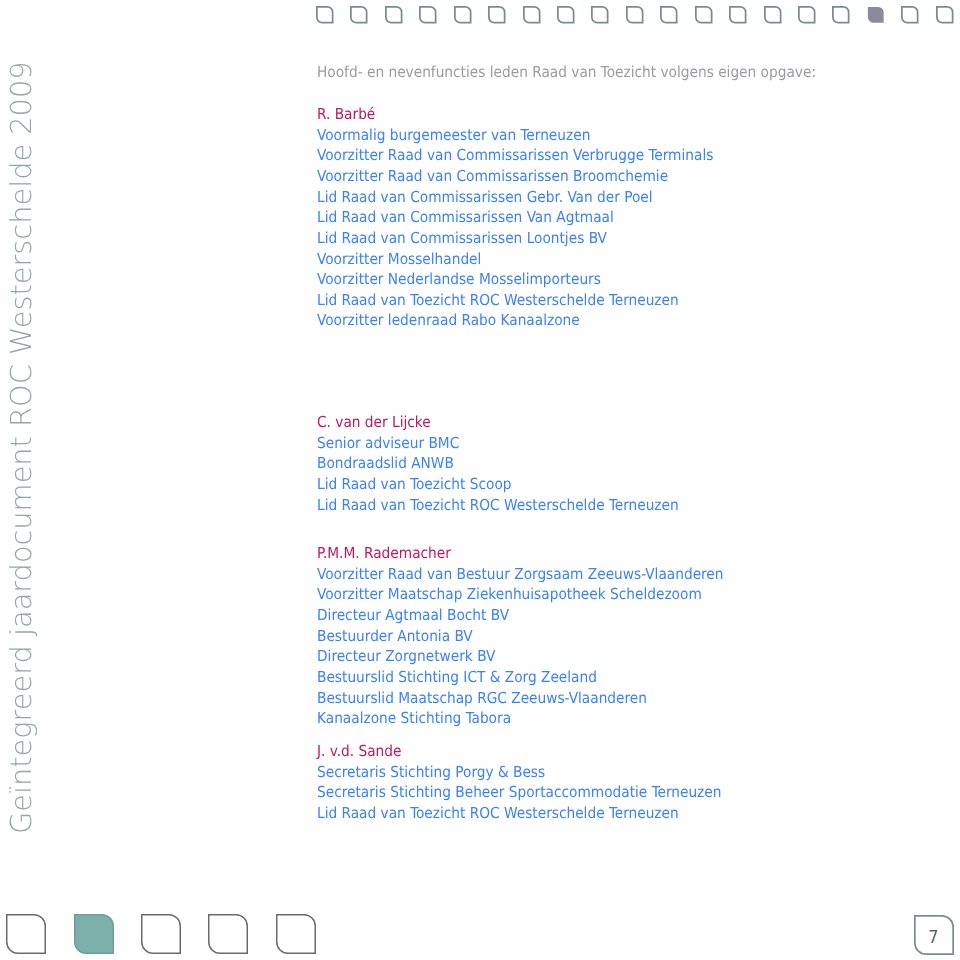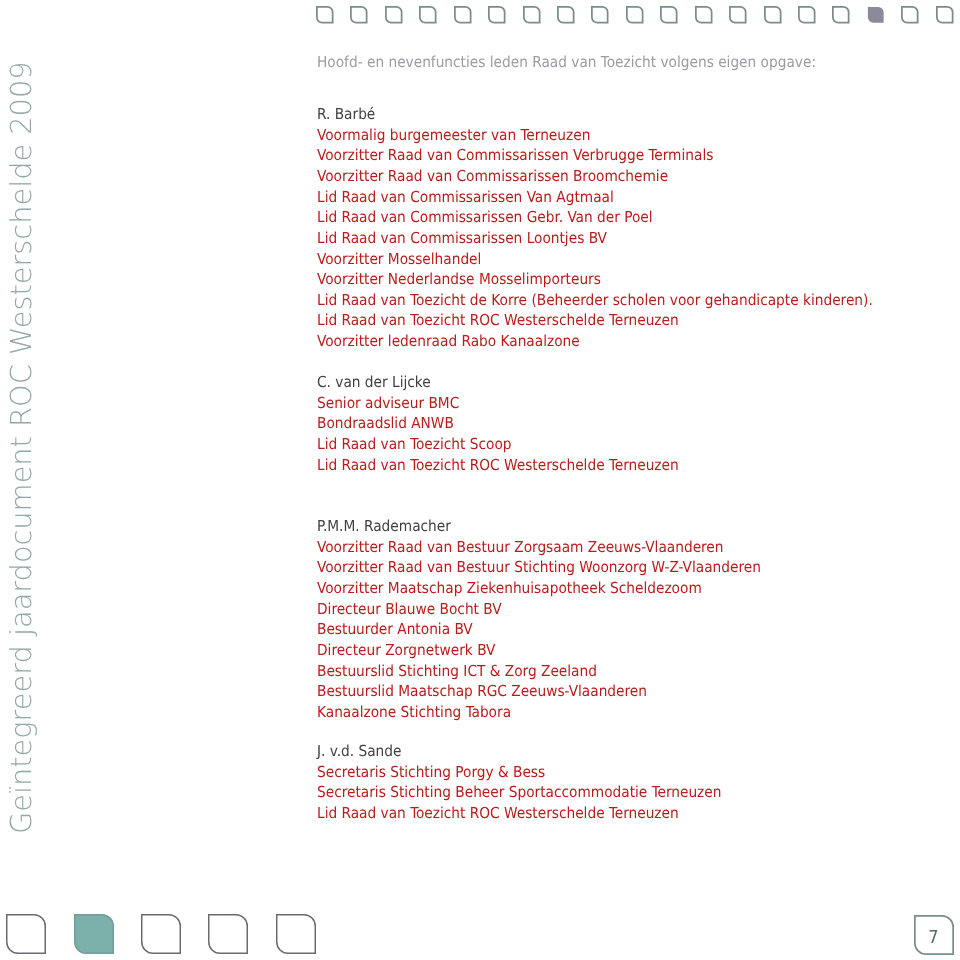--- a/index.html
+++ b/index.html
@@ -30,24 +30,24 @@
     font-family:"DejaVu Sans", sans-serif;
     font-weight:200;
     font-size:28.8px;
     line-height:1;
     white-space:nowrap;
   }
 
   
   #content { position:absolute; left:317px; top:0px; width:640px; }
   .line { font-size:15.25px; font-stretch:condensed; line-height:20.66px; white-space:nowrap; }
-  .lead { color:#9b9ba1; position:absolute; top:52px; }
+  .lead { color:#9b9ba1; position:absolute; top:62px; }
   .person { position:absolute; }
-  .person-name { color:#404040; }
-  .role { color:#b91c1c; }
+  .person-name { color:#be185d; }
+  .role { color:#3b82f6; }
 
   
   #bottom-strip { position:absolute; left:6.3px; top:914.3px; height:40px; }
   #bottom-strip .notch { position:absolute; top:0; }
 
   #page-num {
     position:absolute; left:913.5px; top:914.5px; width:40px; height:39px;
   }
   #page-num .pn-text {
     position:absolute; left:0; top:0; width:40px; height:39px;
@@ -165,42 +165,40 @@
     </div>
 
   <div id="content">
     <div class="line lead">Hoofd- en nevenfuncties leden Raad van Toezicht volgens eigen opgave:</div>
     <div id="people">
         <div class="person" style="top: 103.92px;">
           <div class="line person-name">R. Barbé</div>
           <div class="line role">Voormalig burgemeester van Terneuzen</div>
           <div class="line role">Voorzitter Raad van Commissarissen Verbrugge Terminals</div>
           <div class="line role">Voorzitter Raad van Commissarissen Broomchemie</div>
+          <div class="line role">Lid Raad van Commissarissen Gebr. Van der Poel</div>
           <div class="line role">Lid Raad van Commissarissen Van Agtmaal</div>
-          <div class="line role">Lid Raad van Commissarissen Gebr. Van der Poel</div>
           <div class="line role">Lid Raad van Commissarissen Loontjes BV</div>
           <div class="line role">Voorzitter Mosselhandel</div>
           <div class="line role">Voorzitter Nederlandse Mosselimporteurs</div>
-          <div class="line role">Lid Raad van Toezicht de Korre (Beheerder scholen voor gehandicapte kinderen).</div>
           <div class="line role">Lid Raad van Toezicht ROC Westerschelde Terneuzen</div>
           <div class="line role">Voorzitter ledenraad Rabo Kanaalzone</div>
         </div>
-        <div class="person" style="top: 372px;">
+        <div class="person" style="top: 412px;">
           <div class="line person-name">C. van der Lijcke</div>
           <div class="line role">Senior adviseur BMC</div>
           <div class="line role">Bondraadslid ANWB</div>
           <div class="line role">Lid Raad van Toezicht Scoop</div>
           <div class="line role">Lid Raad van Toezicht ROC Westerschelde Terneuzen</div>
         </div>
-        <div class="person" style="top: 516px;">
+        <div class="person" style="top: 543px;">
           <div class="line person-name">P.M.M. Rademacher</div>
           <div class="line role">Voorzitter Raad van Bestuur Zorgsaam Zeeuws-Vlaanderen</div>
-          <div class="line role">Voorzitter Raad van Bestuur Stichting Woonzorg W-Z-Vlaanderen</div>
           <div class="line role">Voorzitter Maatschap Ziekenhuisapotheek Scheldezoom</div>
-          <div class="line role">Directeur Blauwe Bocht BV</div>
+          <div class="line role">Directeur Agtmaal Bocht BV</div>
           <div class="line role">Bestuurder Antonia BV</div>
           <div class="line role">Directeur Zorgnetwerk BV</div>
           <div class="line role">Bestuurslid Stichting ICT &amp; Zorg Zeeland</div>
           <div class="line role">Bestuurslid Maatschap RGC Zeeuws-Vlaanderen</div>
           <div class="line role">Kanaalzone Stichting Tabora</div>
         </div>
         <div class="person" style="top: 741px;">
           <div class="line person-name">J. v.d. Sande</div>
           <div class="line role">Secretaris Stichting Porgy &amp; Bess</div>
           <div class="line role">Secretaris Stichting Beheer Sportaccommodatie Terneuzen</div>

